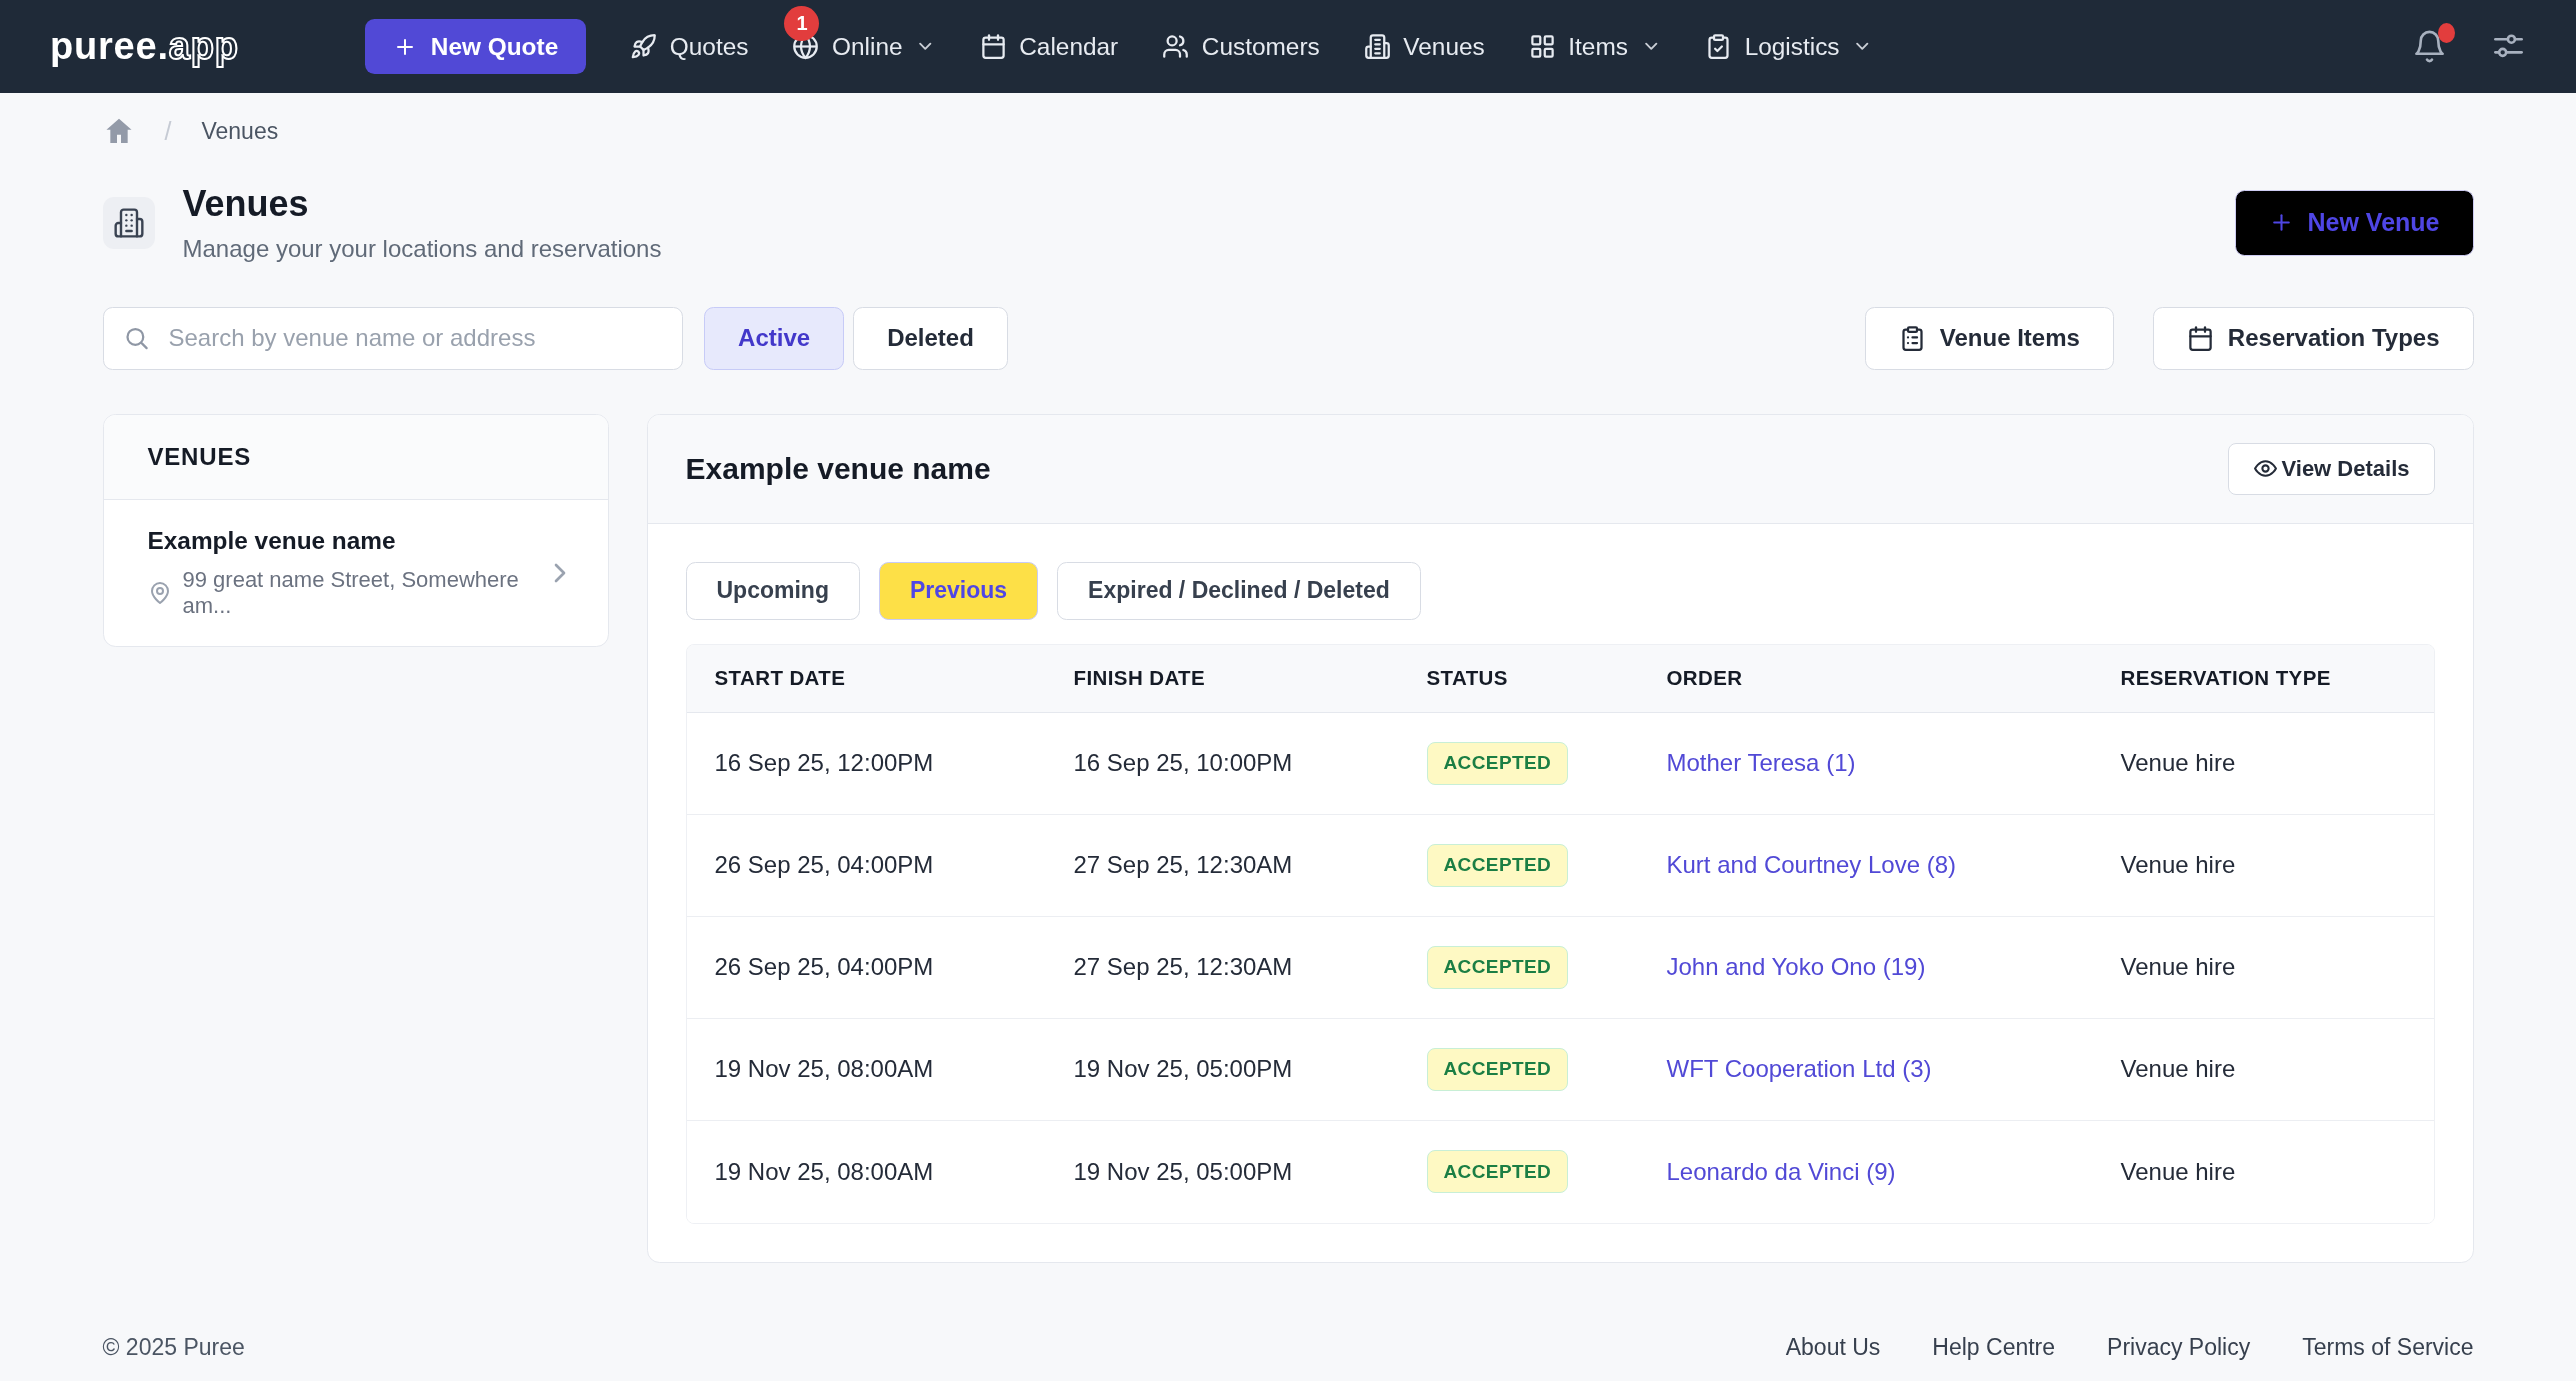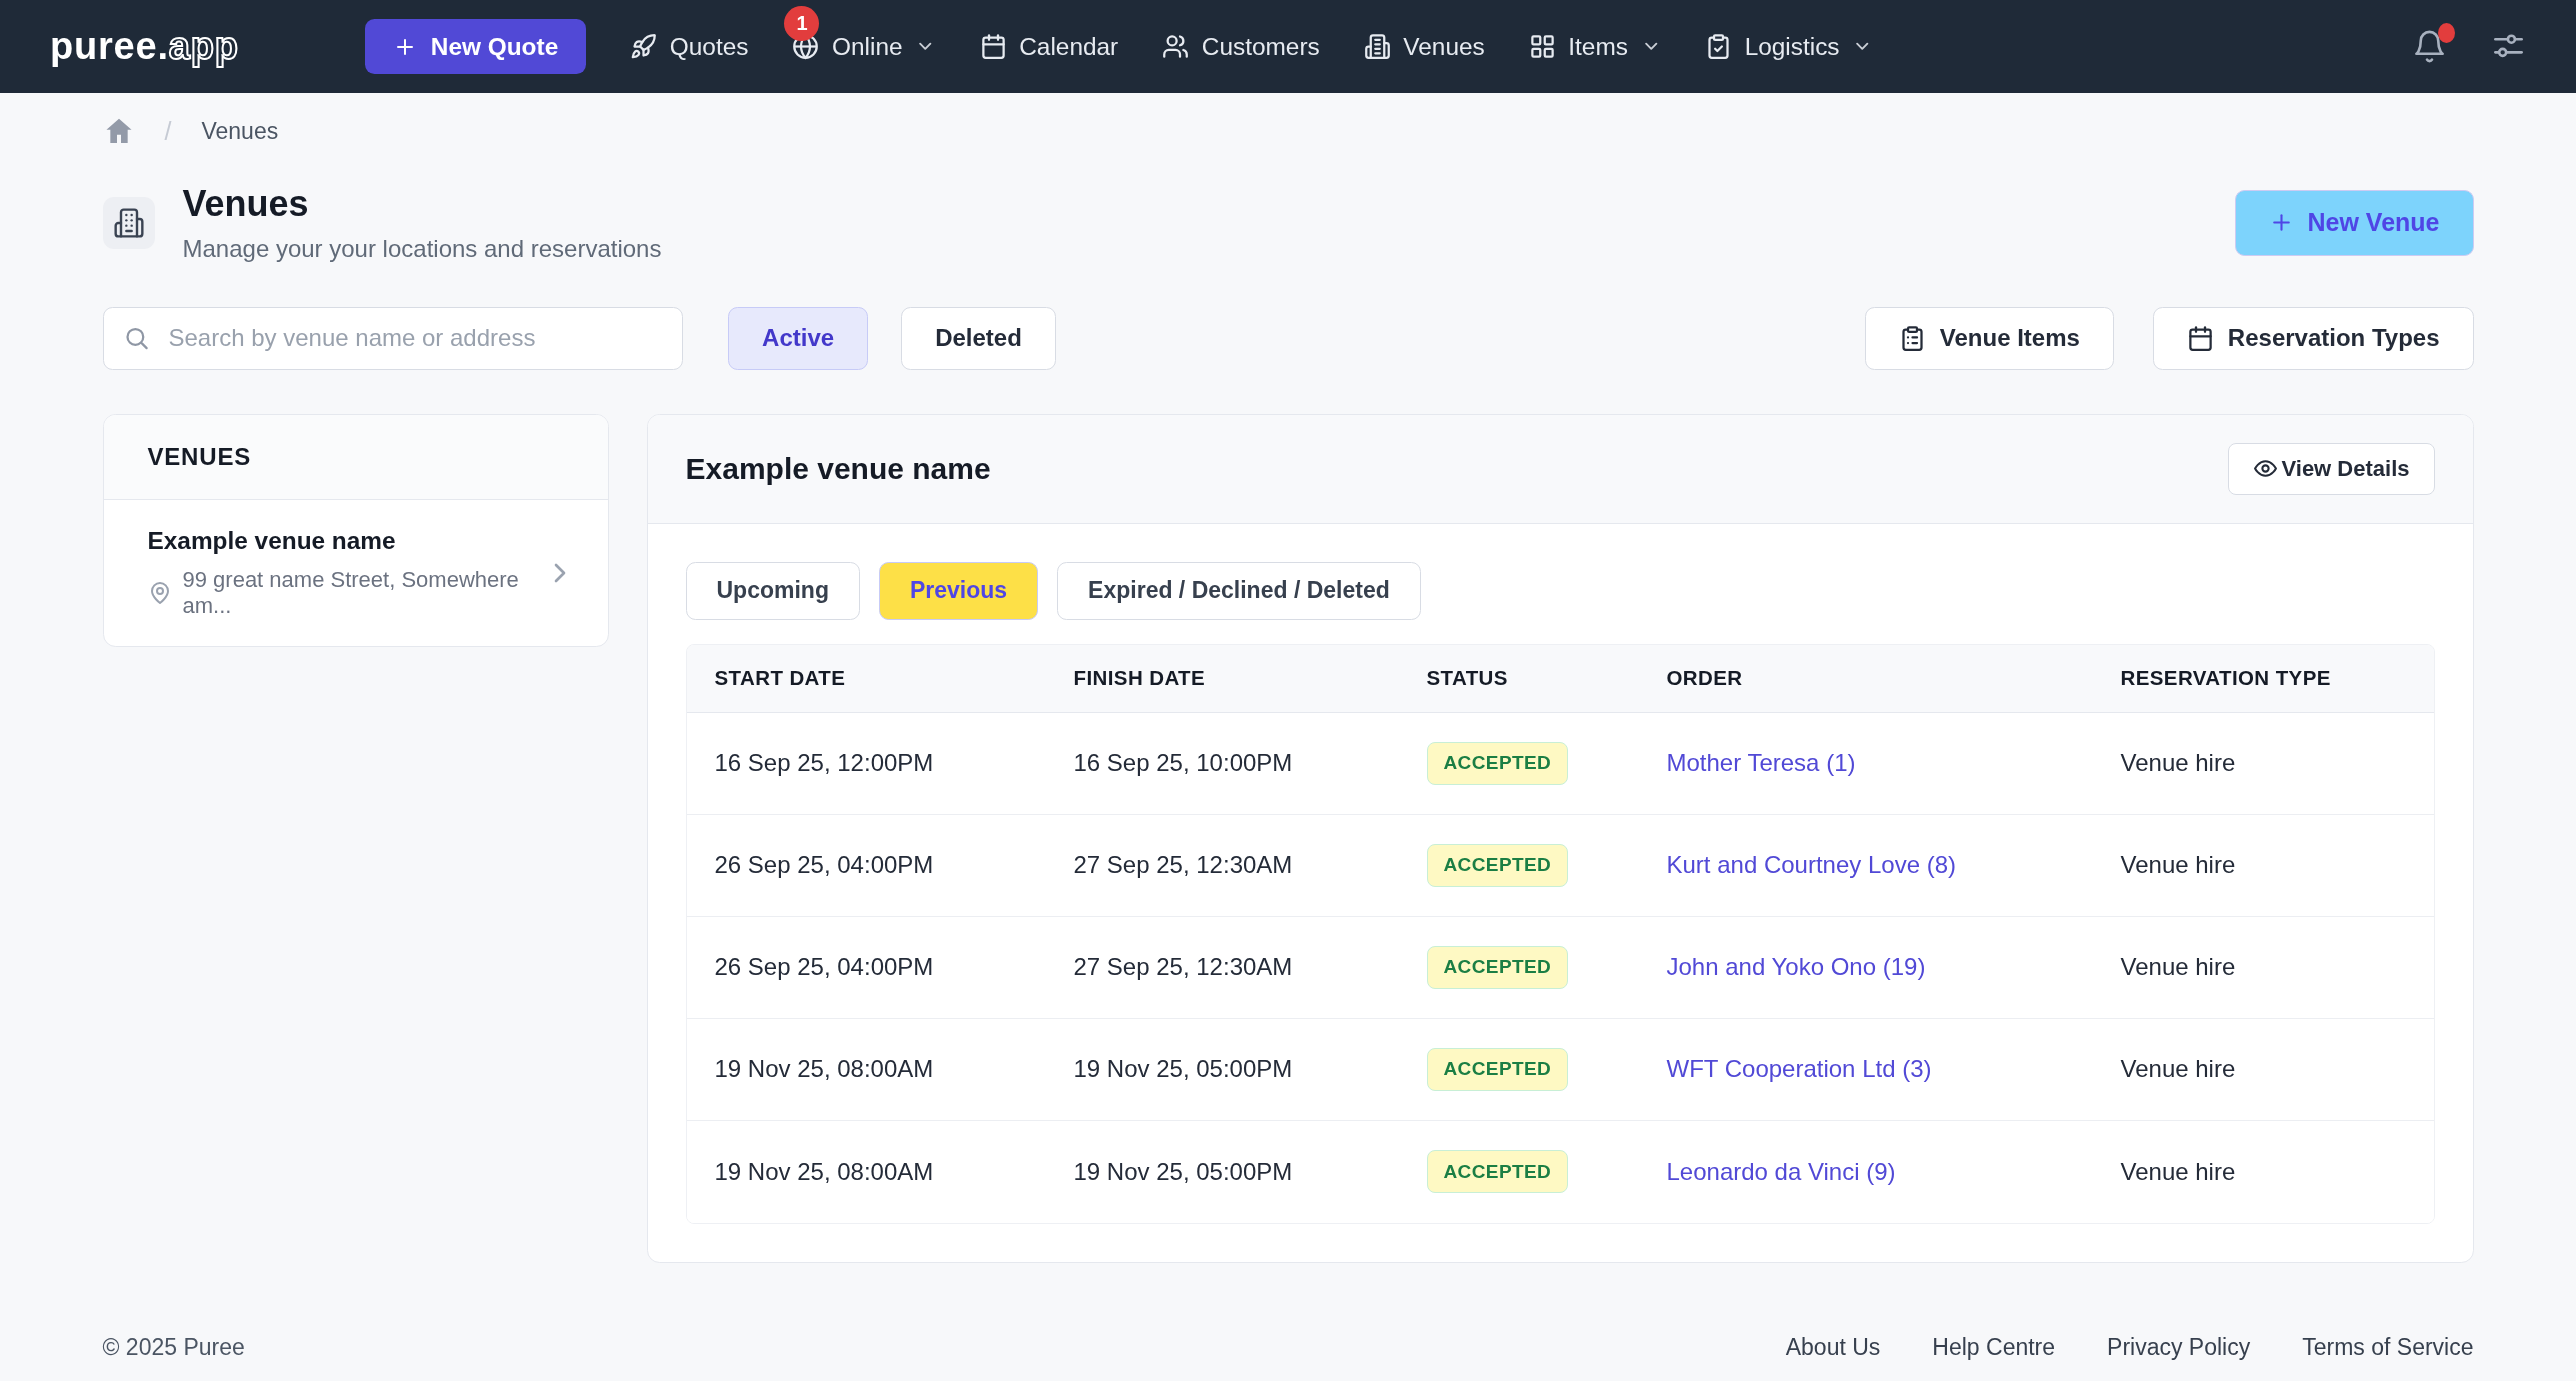--- a/index.html
+++ b/index.html
@@ -30,32 +30,32 @@
   .breadcrumb .home svg { width:32px; height:32px; }
   .breadcrumb .sep { color:#c6cbd4; font-size:25px; }
   .breadcrumb .crumb { font-size:23px; color:#4b5563; }
 
   .page-header { display:flex; align-items:center; margin-top:36px; }
   .ph-icon { width:52px; height:52px; background:#edeff3; border-radius:11px; display:flex; align-items:center; justify-content:center; color:#3a4352; flex-shrink:0; }
   .ph-icon svg { width:32px; height:32px; }
   .ph-text { margin-left:28px; }
   .ph-title { font-size:36px; font-weight:bold; color:#151b26; }
   .ph-sub { font-size:24px; color:#606a78; margin-top:9.5px; }
-  .btn-new-venue { margin-left:auto; display:flex; align-items:center; gap:14px; background:#7dd3fc; border:1.6px solid #cdcbf2; color:#4f46e5; border-radius:9.5px; height:66px; padding:0 33px; font-size:25px; font-weight:600; cursor:pointer; font-family:inherit; }
+  .btn-new-venue { margin-left:auto; display:flex; align-items:center; gap:14px; background:#000000; border:1.6px solid #cdcbf2; color:#4f46e5; border-radius:9.5px; height:66px; padding:0 33px; font-size:25px; font-weight:600; cursor:pointer; font-family:inherit; }
   .btn-new-venue svg { width:25px; height:25px; }
 
   .filter-row { display:flex; align-items:center; margin-top:44px; }
   .search-box { position:relative; width:580px; }
   .search-box svg { position:absolute; left:20.5px; top:50%; transform:translateY(-50%); width:27px; height:27px; color:#8f97a5; }
   .search-box input { width:100%; height:63px; border:1.6px solid #d8dce4; border-radius:9.5px; background:#ffffff; padding:0 19px 0 65px; font-size:24px; color:#242b38; font-family:inherit; outline:none; }
   .search-box input::placeholder { color:#99a1ad; }
   .pill { height:63px; border-radius:9.5px; padding:0 33px; font-size:24px; font-weight:600; cursor:pointer; font-family:inherit; display:flex; align-items:center; gap:14px; }
   .pill.on { background:#e7e9fc; border:1.6px solid #c7cbf7; color:#4338ca; }
   .pill.off { background:#ffffff; border:1.6px solid #d8dce4; color:#242b38; }
-  .f-left { display:flex; align-items:center; gap:33px; }
+  .f-left { display:flex; align-items:center; gap:9px; }
   .f-left .search-box { margin-right:12.6px; }
   .f-right { margin-left:auto; display:flex; align-items:center; gap:39px; }
   .f-right .pill svg { width:27px; height:27px; }
 
   .content { display:flex; gap:38px; margin-top:44px; align-items:flex-start; }
 
   
   .side-card { width:506px; background:#ffffff; border:1.6px solid #e5e8ee; border-radius:12.6px; overflow:hidden; flex-shrink:0; }
   .side-head { background:#fafbfc; padding:28px 44px; border-bottom:1.6px solid #e5e8ee; }
   .side-head-title { font-size:24px; font-weight:bold; color:#151b26; letter-spacing:0.8px; }

